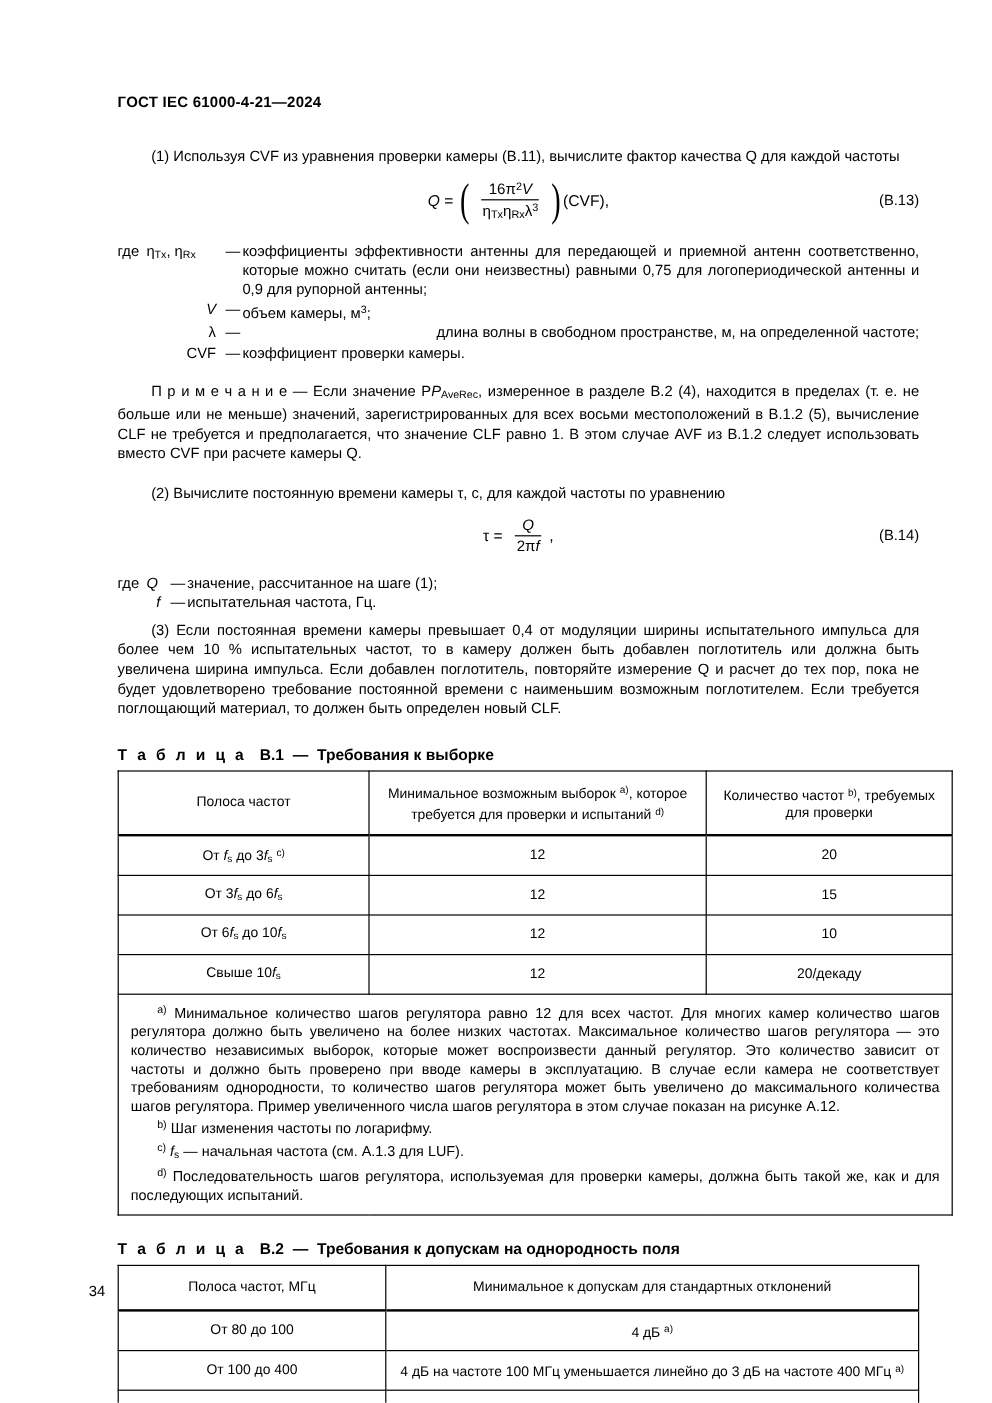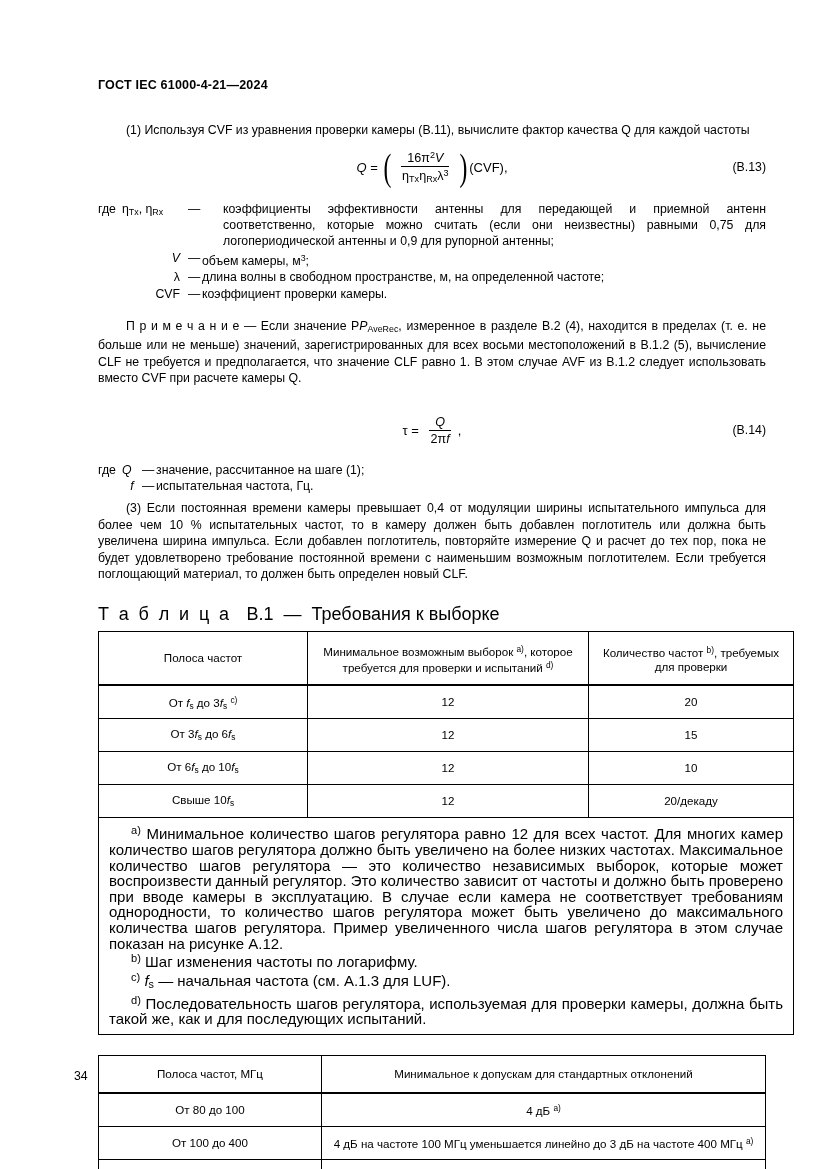--- a/index.html
+++ b/index.html
@@ -98,22 +98,23 @@
   .paren {
     display: inline-block;
     font-size: 38px;
     line-height: 0.78;
     transform: scaleX(0.62);
     font-family: "Liberation Serif", serif;
   }
 
   
   .tbl-caption {
-    font-size: 18px;
+    font-size: 13px;
     margin: 0 0 6px 0;
+    font-weight: bold;
   }
   .tbl-caption .spaced {
     letter-spacing: 2.4px;
   }
 
   
   table.gost {
     border-collapse: collapse;
     width: 668px;
     table-layout: fixed;
@@ -129,21 +130,21 @@
   }
   table.gost th {
     height: 42px;
     border-bottom: 2.4px double #000;
   }
   table.gost td.datacell { height: 22px; }
   table.gost td.notes {
     text-align: justify;
     padding: 5px 10px 7px 10px;
     line-height: 15.6px;
-    font-size: 15px;
+    font-size: 12px;
     margin-top: 38px;
   }
   table.gost td.notes .note-par {
     text-indent: 22px;
     margin: 0;
   }
   table.gost td.notes .note-par.sub {
     text-indent: 22px;
   }
   table.gost td.notes sup { font-size: 0.74em; }
@@ -188,48 +189,49 @@
       <span class="eq-num">(B.13)</span>
     </div>
 
     <div class="sp16"></div>
 
     <div style="font-size:12.3px;line-height:16.4px;">
       <div style="display:flex;">
         <div style="width:24px;flex:none;text-align:left;">где</div>
         <div style="width:66px;flex:none;text-align:left;">η<sub>Tx</sub>,&nbsp;η<sub>Rx</sub></div>
         <div style="width:14px;flex:none;">—</div>
-        <div style="flex:1;text-align:justify;margin-left:21px;">коэффициенты эффективности антенны для передающей и приемной антенн соответственно, которые можно считать (если они неизвестны) равными 0,75 для логопериодической антенны и 0,9 для рупорной антенны;</div>
+        <div style="flex:1;text-align:justify;">коэффициенты эффективности антенны для передающей и приемной антенн соответственно, которые можно считать (если они неизвестны) равными 0,75 для логопериодической антенны и 0,9 для рупорной антенны;</div>
       </div>
       <div style="display:flex;">
         <div style="width:24px;flex:none;"></div>
         <div style="width:66px;flex:none;text-align:right;padding-right:8px;box-sizing:border-box;" class="ital">V</div>
         <div style="width:14px;flex:none;">—</div>
         <div style="flex:1;">объем камеры, м<sup>3</sup>;</div>
       </div>
       <div style="display:flex;">
         <div style="width:24px;flex:none;"></div>
         <div style="width:66px;flex:none;text-align:right;padding-right:8px;box-sizing:border-box;">λ</div>
         <div style="width:14px;flex:none;">—</div>
-        <div style="flex:1;">длина волны в свободном пространстве, м, на определенной частоте;</div>
+        <div style="flex:1;text-align:right;">длина волны в свободном пространстве, м, на определенной частоте;</div>
       </div>
       <div style="display:flex;">
         <div style="width:24px;flex:none;"></div>
         <div style="width:66px;flex:none;text-align:right;padding-right:8px;box-sizing:border-box;">CVF</div>
         <div style="width:14px;flex:none;">—</div>
         <div style="flex:1;">коэффициент проверки камеры.</div>
       </div>
     </div>
 
     <div class="sp16"></div>
 
     <p class="body-par"><span>П р и м е ч а н и е  — </span><span>Если значение P</span><span class="ital">P</span><sub>AveRec</sub><span>, измеренное в разделе B.2 (4), находится в пределах (т. е. не больше или не меньше) значений, зарегистрированных для всех восьми местоположений в B.1.2 (5), вычисление CLF не требуется и предполагается, что значение CLF равно 1. В этом случае AVF из B.1.2 следует использовать вместо CVF при расчете камеры Q.</span></p>
 
     <div class="sp16"></div>
 
+    <p class="body-par"><span>(2)  Вычислите постоянную времени камеры τ, с, для каждой частоты по уравнению</span></p>
 
     <div class="sp12"></div>
 
     <div class="eq-row">
       <div class="eq-body">
         <span>τ</span>
         <span>&nbsp;=&nbsp;</span>
         <span class="frac">
           <span class="num ital">Q</span>
           <span class="den">2π<span class="ital">f</span></span>
@@ -306,20 +308,26 @@
             <p class="note-par sub"><sup>b)</sup>&nbsp;<span>Шаг изменения частоты по логарифму.</span></p>
             <p class="note-par sub"><sup>c)</sup>&nbsp;<span class="ital">f</span><sub>s</sub> — начальная частота (см. A.1.3 для LUF).</p>
             <p class="note-par sub"><sup>d)</sup>&nbsp;<span>Последовательность шагов регулятора, используемая для проверки камеры, должна быть такой же, как и для последующих испытаний.</span></p>
           </td>
         </tr>
       </tbody>
     </table>
 
     <div class="sp20"></div>
 
+    <div class="tbl-caption">
+      <span class="spaced">Т а б л и ц а</span>
+      <span>&nbsp;&nbsp;</span><span>B.2</span>
+      <span>&nbsp;</span><span>—</span>
+      <span>&nbsp;</span><span>Требования к допускам на однородность поля</span>
+    </div>
 
     <table class="gost">
       <thead>
         <tr>
           <th class="t2-cell-left" style="height:26px;">Полоса частот, МГц</th>
           <th style="height:26px;">Минимальное к допускам для стандартных отклонений</th>
         </tr>
       </thead>
       <tbody>
         <tr>

